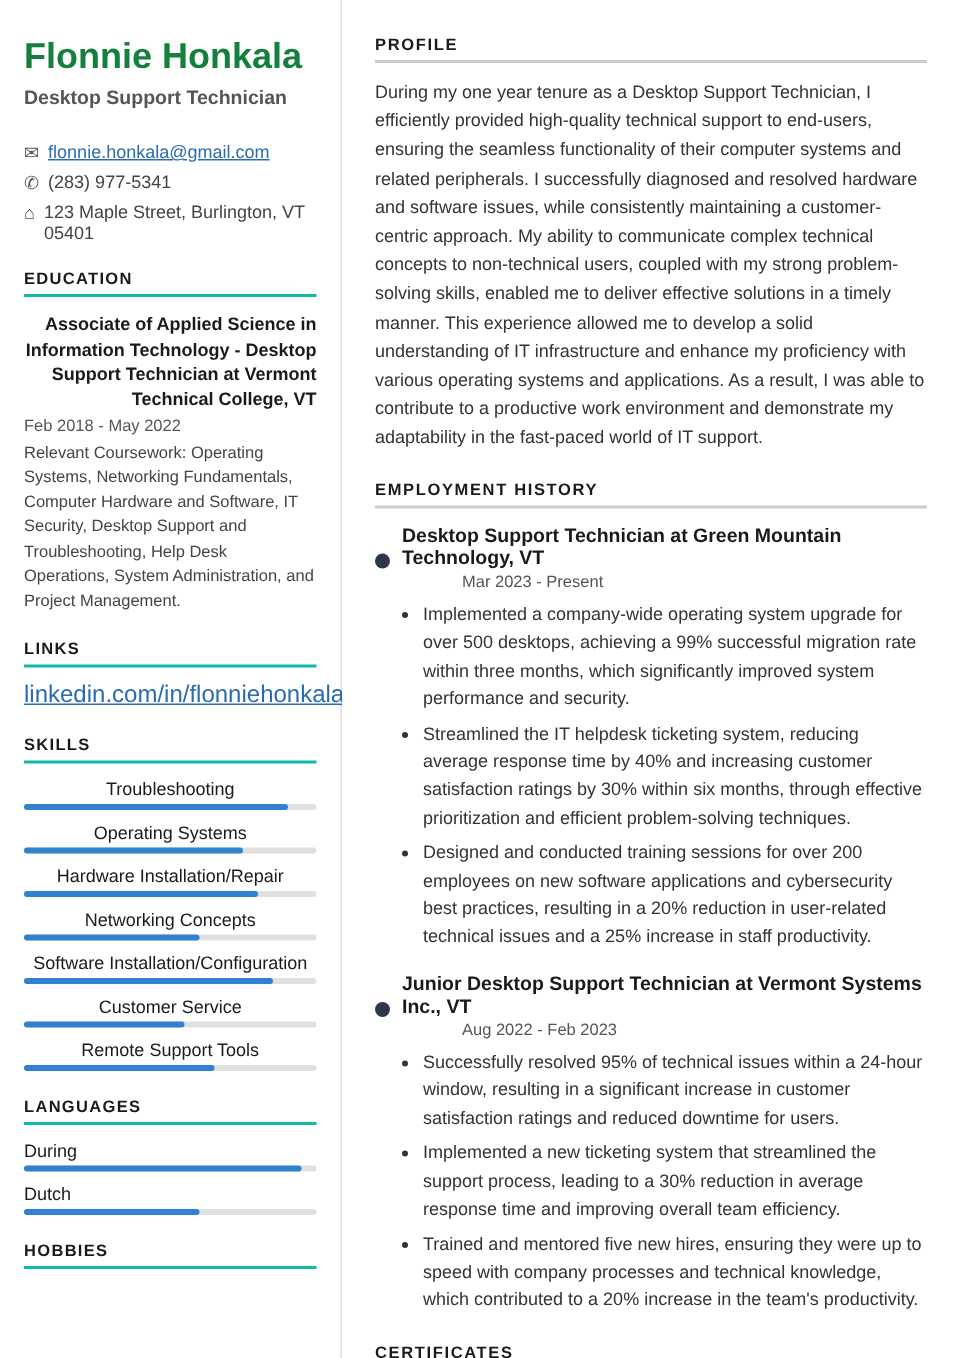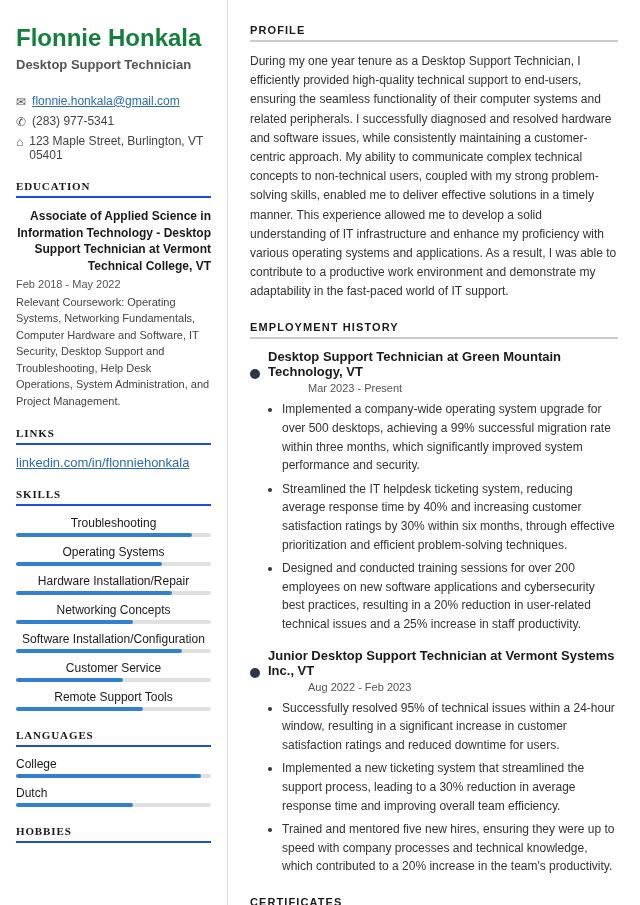--- a/index.html
+++ b/index.html
@@ -57,44 +57,43 @@
     .sidebar-section {
       margin-top: 18px;
     }
     .sidebar-section-title {
       font-size: 11px;
       font-weight: 700;
       letter-spacing: 0.08em;
       text-transform: uppercase;
       color: #1a1a1a;
       padding-bottom: 4px;
-      border-bottom: 2px solid #1d4ed8;
+      border-bottom: 2px solid #14b8a6;
       margin-bottom: 10px;
-      font-family: Liberation Serif, serif;
     }
     .edu-degree {
       font-weight: 700;
       font-size: 12px;
       color: #1a1a1a;
       line-height: 1.4;
       margin-bottom: 3px;
       text-align: right;
     }
     .edu-date {
       font-size: 11px;
       color: #555;
       margin-bottom: 4px;
     }
     .edu-coursework {
       font-size: 11px;
       color: #444;
       line-height: 1.5;
     }
     .link-item a {
-      font-size: 13px;
+      font-size: 16px;
       color: #2b6cb0;
       text-decoration: underline;
     }
     .skill-item {
       margin-bottom: 8px;
     }
     .skill-label {
       font-size: 12px;
       color: #1a1a1a;
       margin-bottom: 3px;
@@ -270,21 +269,21 @@
         <div class="skill-bar-fill" style="width:65%"></div>
       </div>
     </div>
         </div>
     </div>
 
     <div class="sidebar-section">
       <div class="sidebar-section-title">LANGUAGES</div>
       <div id="languages-container">
           <div class="language-item">
-      <div class="language-label">College</div>
+      <div class="language-label">During</div>
       <div class="skill-bar-bg">
         <div class="skill-bar-fill" style="width:95%"></div>
       </div>
     </div>
           <div class="language-item">
       <div class="language-label">Dutch</div>
       <div class="skill-bar-bg">
         <div class="skill-bar-fill" style="width:60%"></div>
       </div>
     </div>

